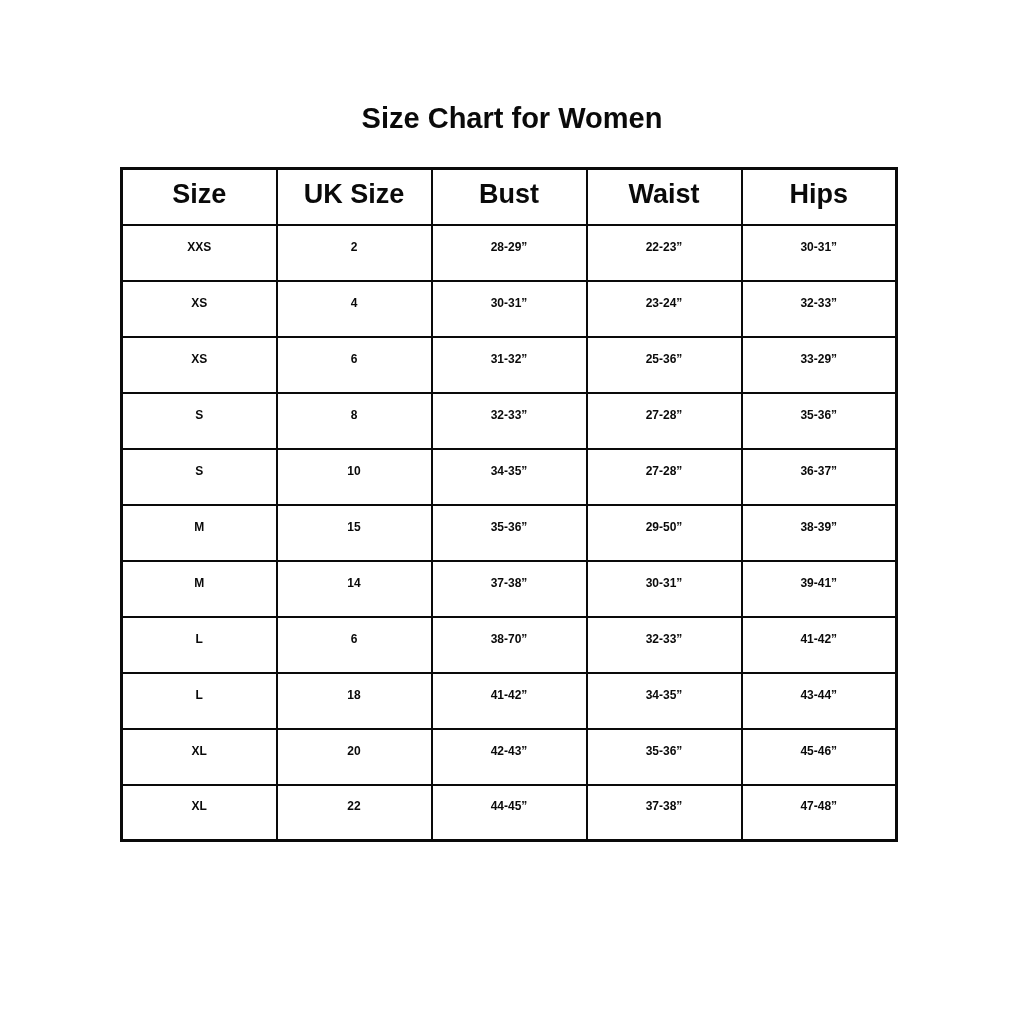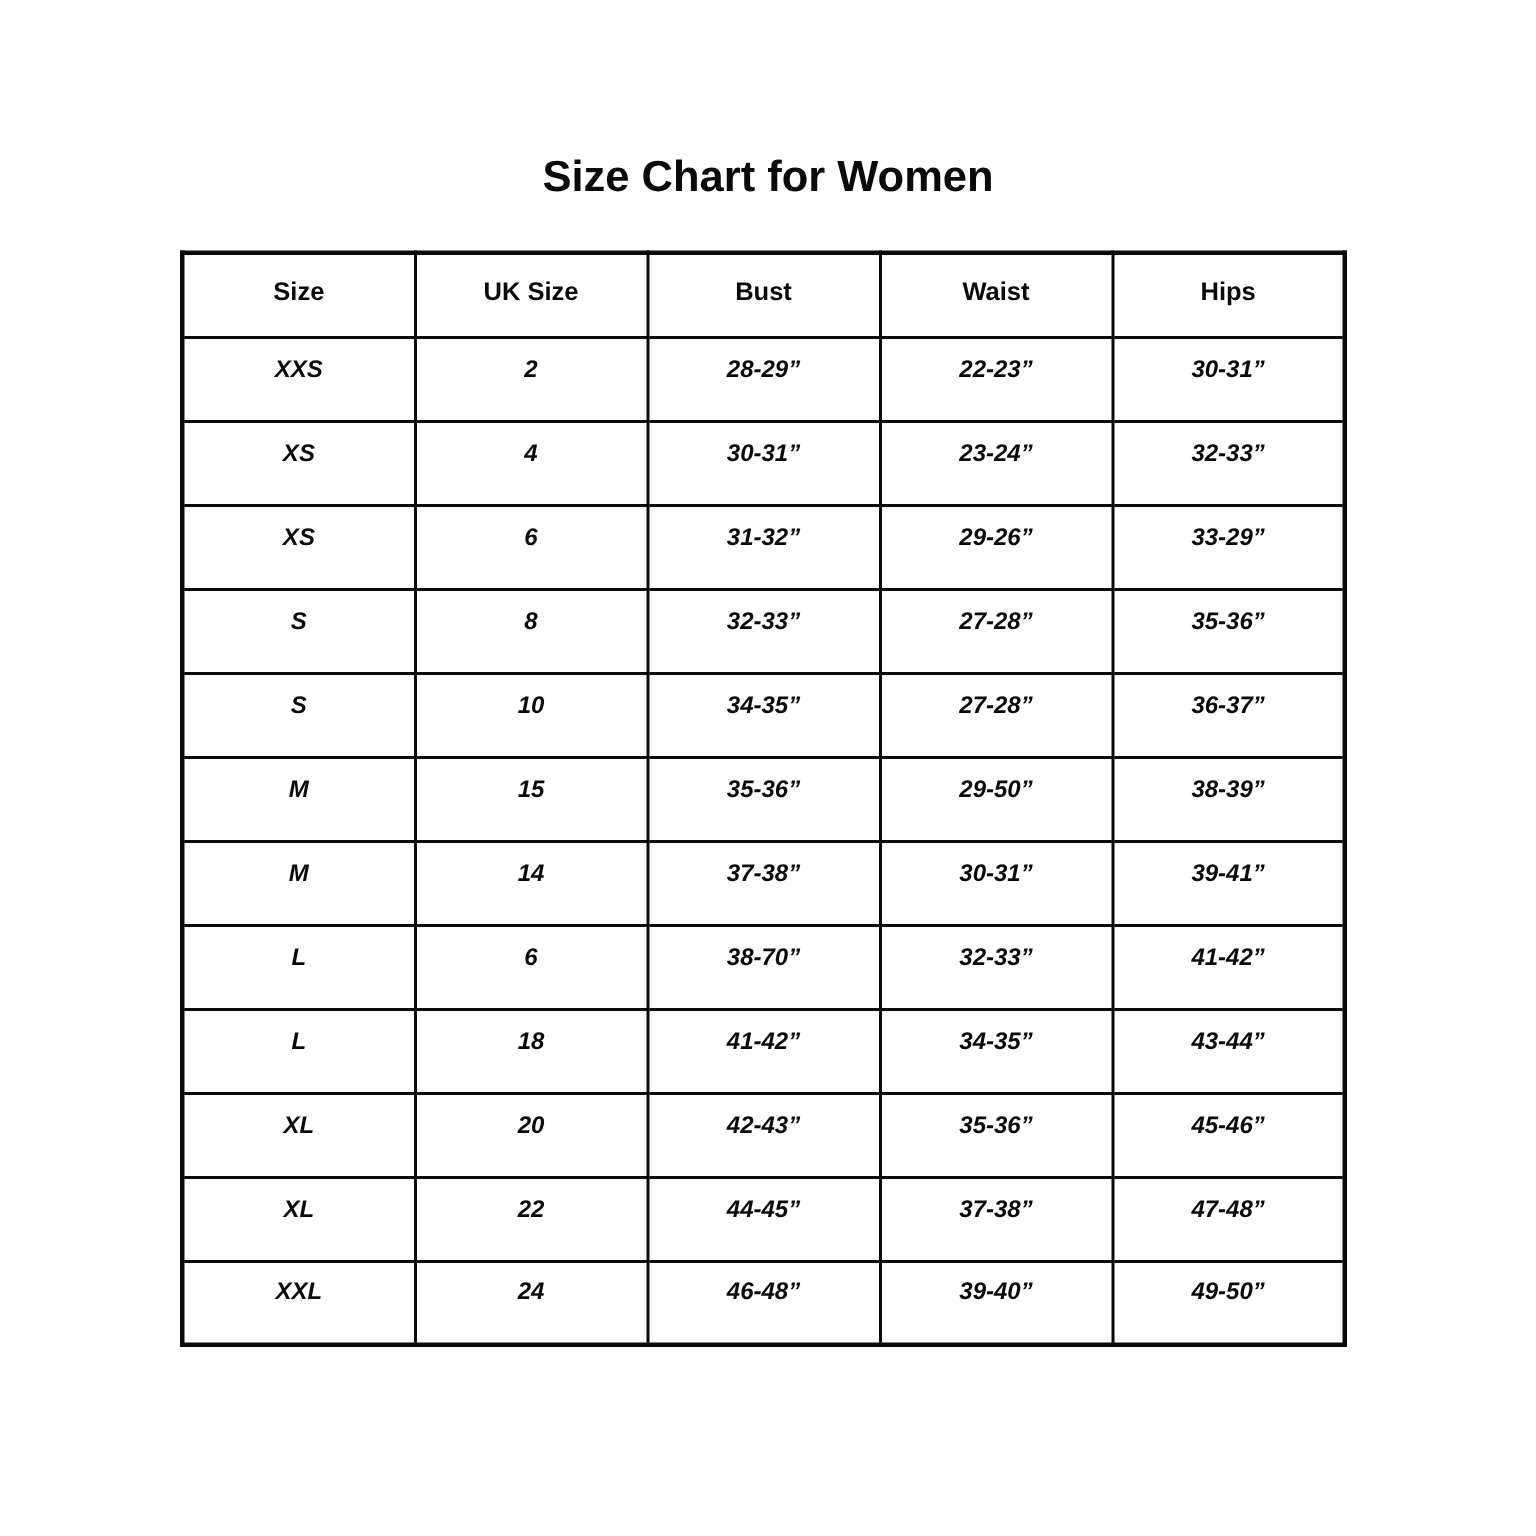--- a/index.html
+++ b/index.html
@@ -47,26 +47,25 @@
     height: 56px;
     box-sizing: border-box;
     text-align: center;
     vertical-align: middle;
     padding: 0 4px 12px 4px;
     background: #ffffff;
     color: #0a0a0a;
     font-weight: bold;
   }
   table.size-table th {
-    font-size: 17px;
+    font-size: 27px;
     padding-bottom: 4px;
   }
   table.size-table td {
-    font-size: 16px;
-    font-style: italic;
+    font-size: 12px;
   }
 </style>
 </head>
 <body>
 
 <div class="page">
   <h1 class="title">Size Chart for Women</h1>
 
   <table class="size-table">
     <thead>
@@ -90,21 +89,21 @@
           <td>XS</td>
           <td>4</td>
           <td>30-31”</td>
           <td>23-24”</td>
           <td>32-33”</td>
         </tr>
         <tr>
           <td>XS</td>
           <td>6</td>
           <td>31-32”</td>
-          <td>29-26”</td>
+          <td>25-36”</td>
           <td>33-29”</td>
         </tr>
         <tr>
           <td>S</td>
           <td>8</td>
           <td>32-33”</td>
           <td>27-28”</td>
           <td>35-36”</td>
         </tr>
         <tr>
@@ -149,22 +148,15 @@
           <td>35-36”</td>
           <td>45-46”</td>
         </tr>
         <tr>
           <td>XL</td>
           <td>22</td>
           <td>44-45”</td>
           <td>37-38”</td>
           <td>47-48”</td>
         </tr>
-        <tr>
-          <td>XXL</td>
-          <td>24</td>
-          <td>46-48”</td>
-          <td>39-40”</td>
-          <td>49-50”</td>
-        </tr>
       </tbody>
   </table>
 </div>
 
 </body></html>

